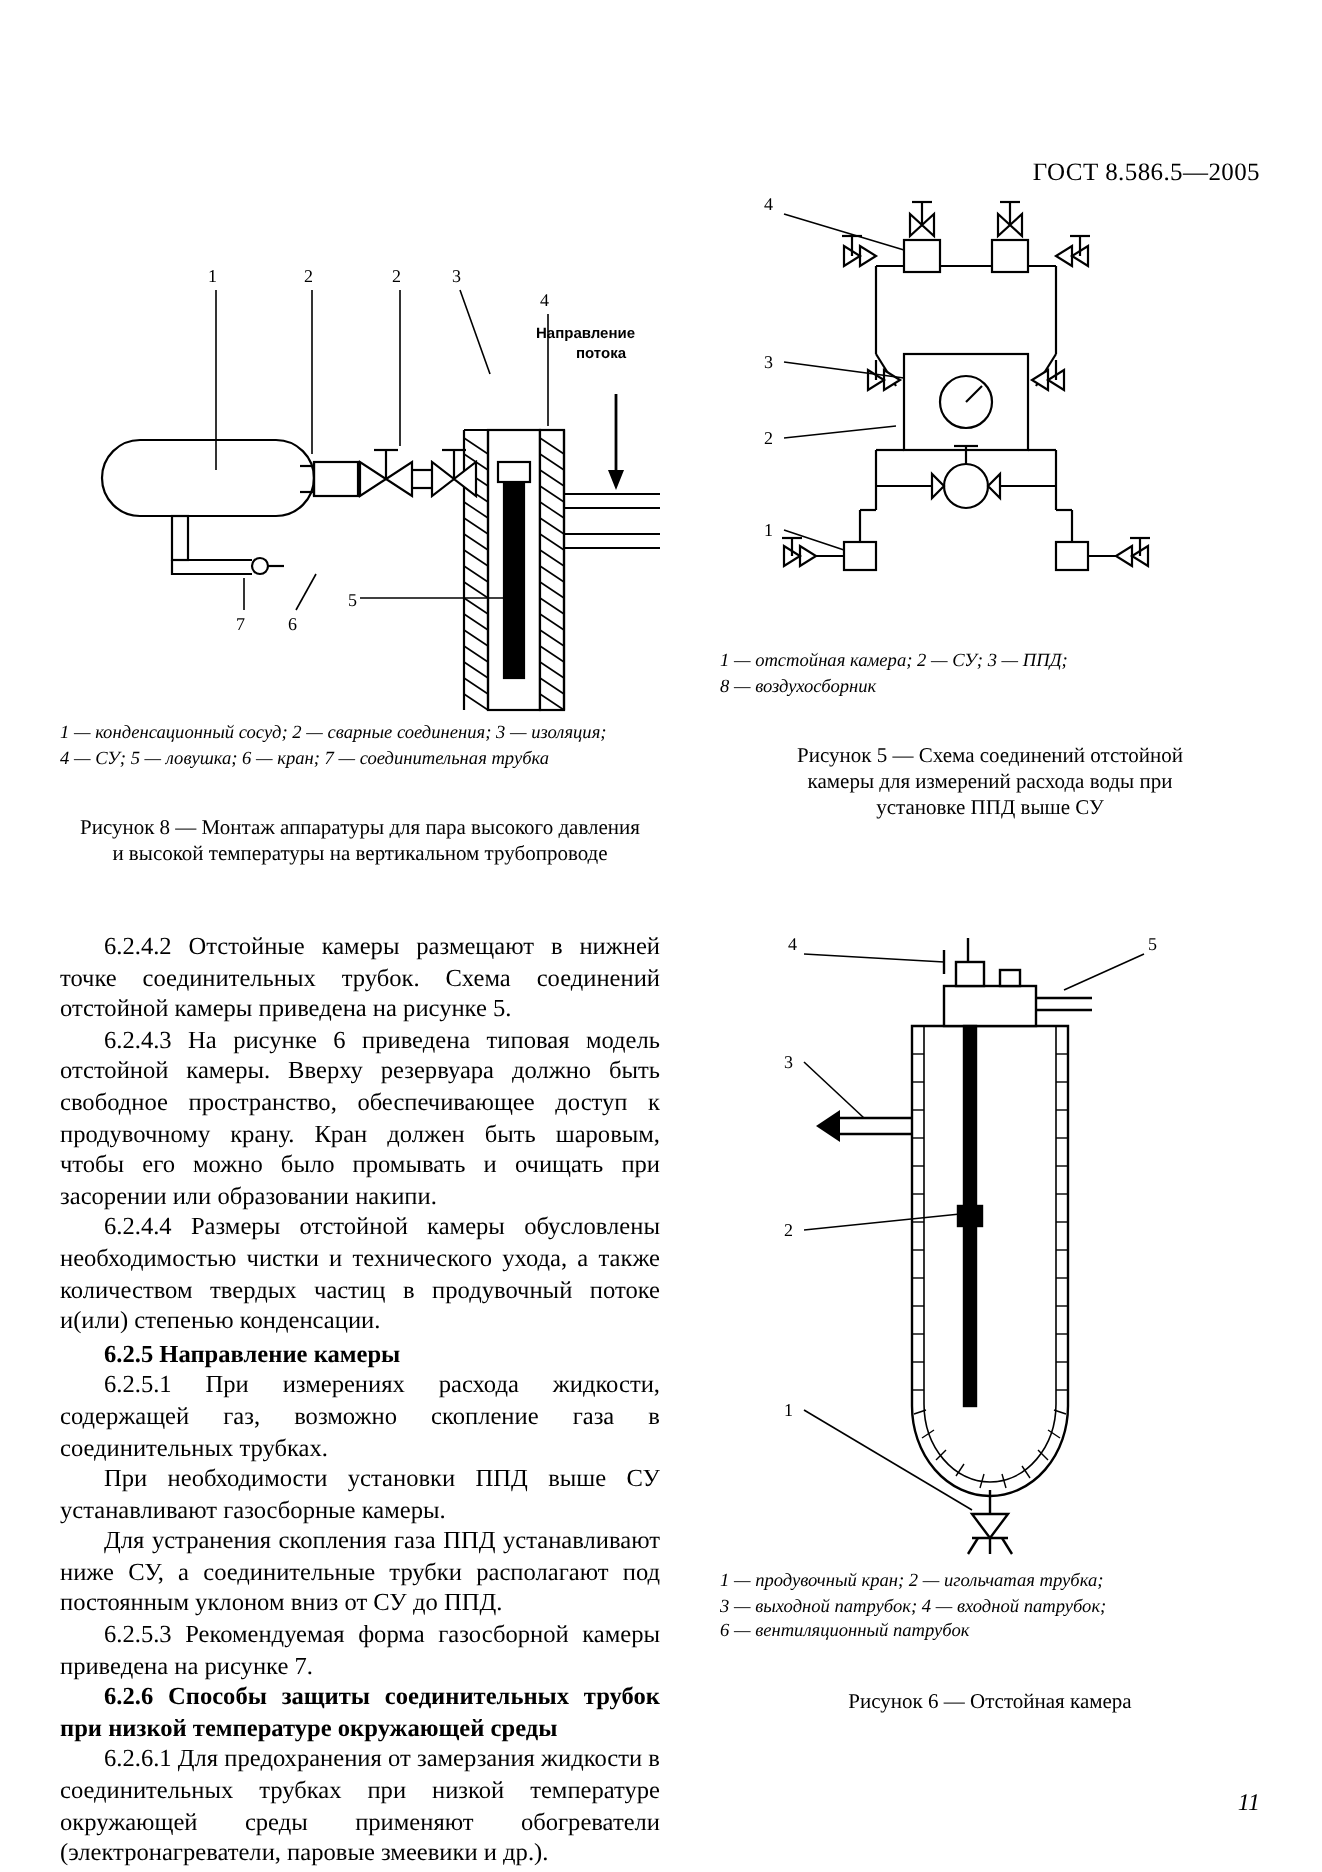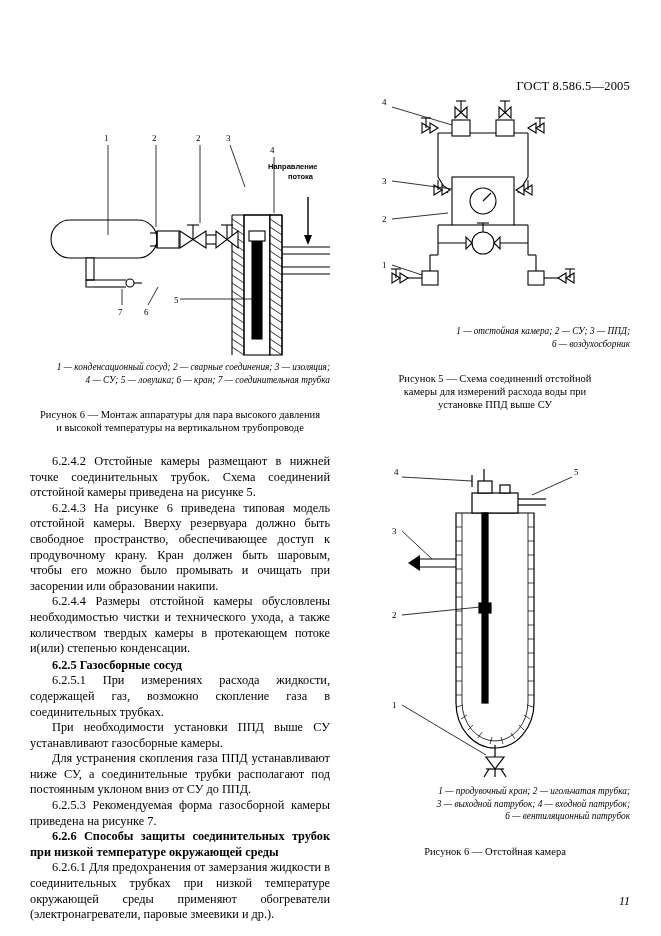--- a/index.html
+++ b/index.html
@@ -53,21 +53,21 @@
     left: 330px;
     top: 28px;
     width: 270px;
   }
 
   
   .fig-box { position: relative; }
   .caption-legend {
     font-size: 9.3px;
     line-height: 12.5px;
-    text-align: right;
+    text-align: left;
     font-style: italic;
   }
   .caption-title {
     font-size: 10.5px;
     line-height: 13px;
     text-align: center;
     margin-top: 22px;
   }
 
   
@@ -233,30 +233,30 @@
             <text x="238" y="42">Направление</text>
             <text x="258" y="52">потока</text>
           </g>
         </svg>
 
         <div class="caption-legend" style="margin-top:4px;">
           <div>1 — конденсационный сосуд; 2 — сварные соединения; 3 — изоляция;</div>
           <div>4 — СУ; 5 — ловушка; 6 — кран; 7 — соединительная трубка</div>
         </div>
         <div class="caption-title">
-          <div>Рисунок 6 — Монтаж аппаратуры для пара высокого давления</div>
+          <div>Рисунок 8 — Монтаж аппаратуры для пара высокого давления</div>
           <div>и высокой температуры на вертикальном трубопроводе</div>
         </div>
       </div>
 
-      <div class="body-text" style="margin-top:20px;">
+      <div class="body-text" style="margin-top:32px;">
         <p>6.2.4.2  Отстойные камеры размещают в нижней точке соединительных трубок. Схема соединений отстойной камеры приведена на рисунке 5.</p>
         <p>6.2.4.3  На рисунке 6 приведена типовая модель отстойной камеры. Вверху резервуара должно быть свободное пространство, обеспечивающее доступ к продувочному крану. Кран должен быть шаровым, чтобы его можно было промывать и очищать при засорении или образовании накипи.</p>
-        <p>6.2.4.4  Размеры отстойной камеры обусловлены необходимостью чистки и технического ухода, а также количеством твердых камеры в протекающем потоке и(или) степенью конденсации.</p>
-        <p class="head">6.2.5  Газосборные сосуд</p>
+        <p>6.2.4.4  Размеры отстойной камеры обусловлены необходимостью чистки и технического ухода, а также количеством твердых частиц в продувочный потоке и(или) степенью конденсации.</p>
+        <p class="head">6.2.5  Направление камеры</p>
         <p>6.2.5.1  При измерениях расхода жидкости, содержащей газ, возможно скопление газа в соединительных трубках.</p>
         <p>При необходимости установки ППД выше СУ устанавливают газосборные камеры.</p>
         <p>Для устранения скопления газа ППД устанавливают ниже СУ, а соединительные трубки располагают под постоянным уклоном вниз от СУ до ППД.</p>
         <p>6.2.5.3  Рекомендуемая форма газосборной камеры приведена на рисунке 7.</p>
         <p class="head2">6.2.6  Способы защиты соединительных трубок при низкой температуре окружающей среды</p>
         <p>6.2.6.1  Для предохранения от замерзания жидкости в соединительных трубках при низкой температуре окружающей среды применяют обогреватели (электронагреватели, паровые змеевики и др.).</p>
       </div>
     </div>
 
     <div class="col-right">
@@ -345,21 +345,21 @@
           <g class="lbl">
             <text x="22" y="20">4</text>
             <text x="22" y="99">3</text>
             <text x="22" y="137">2</text>
             <text x="22" y="183">1</text>
           </g>
         </svg>
 
         <div class="caption-legend">
           <div>1 — отстойная камера; 2 — СУ; 3 — ППД;</div>
-          <div>6 — воздухосборник</div>
+          <div>8 — воздухосборник</div>
         </div>
         <div class="caption-title">
           <div>Рисунок 5 — Схема соединений отстойной</div>
           <div>камеры для измерений расхода воды при</div>
           <div>установке ППД выше СУ</div>
         </div>
       </div>
 
       <div class="fig-box" style="margin-top:44px;">
         <svg width="270" height="330" viewBox="0 0 270 330">

